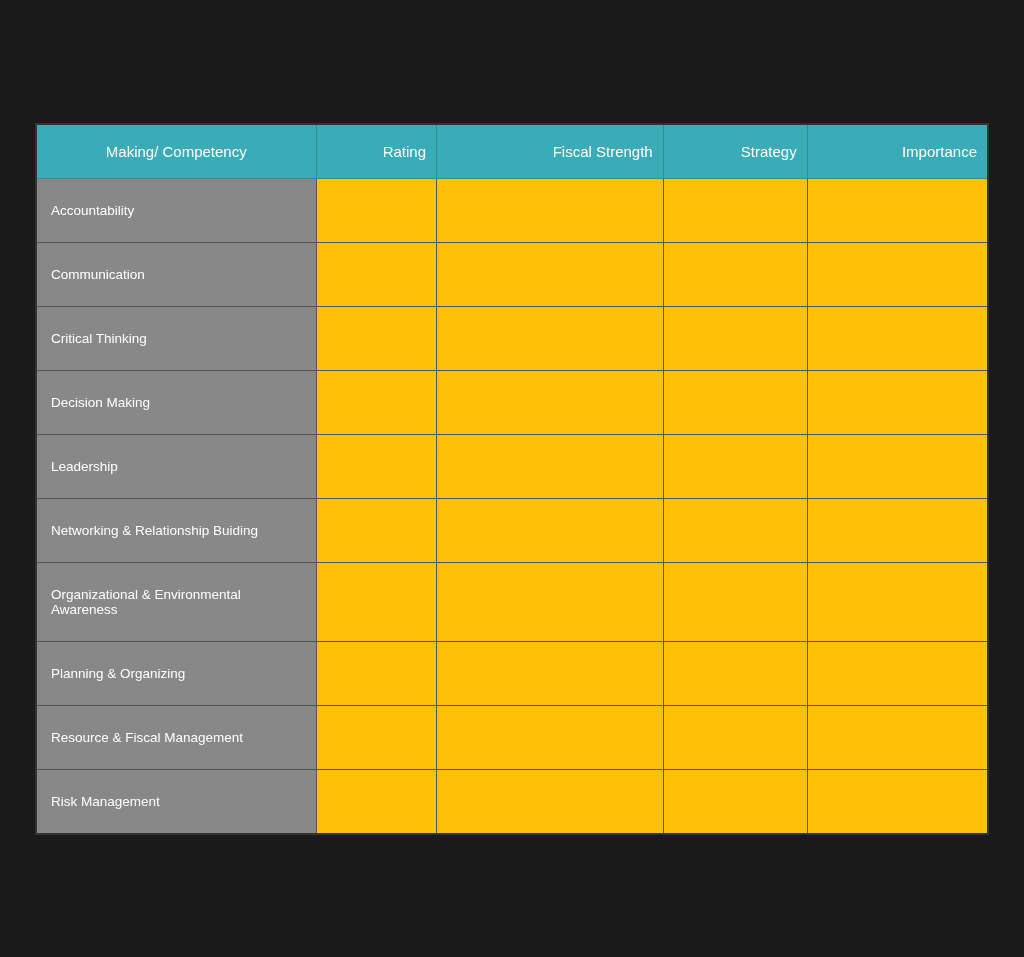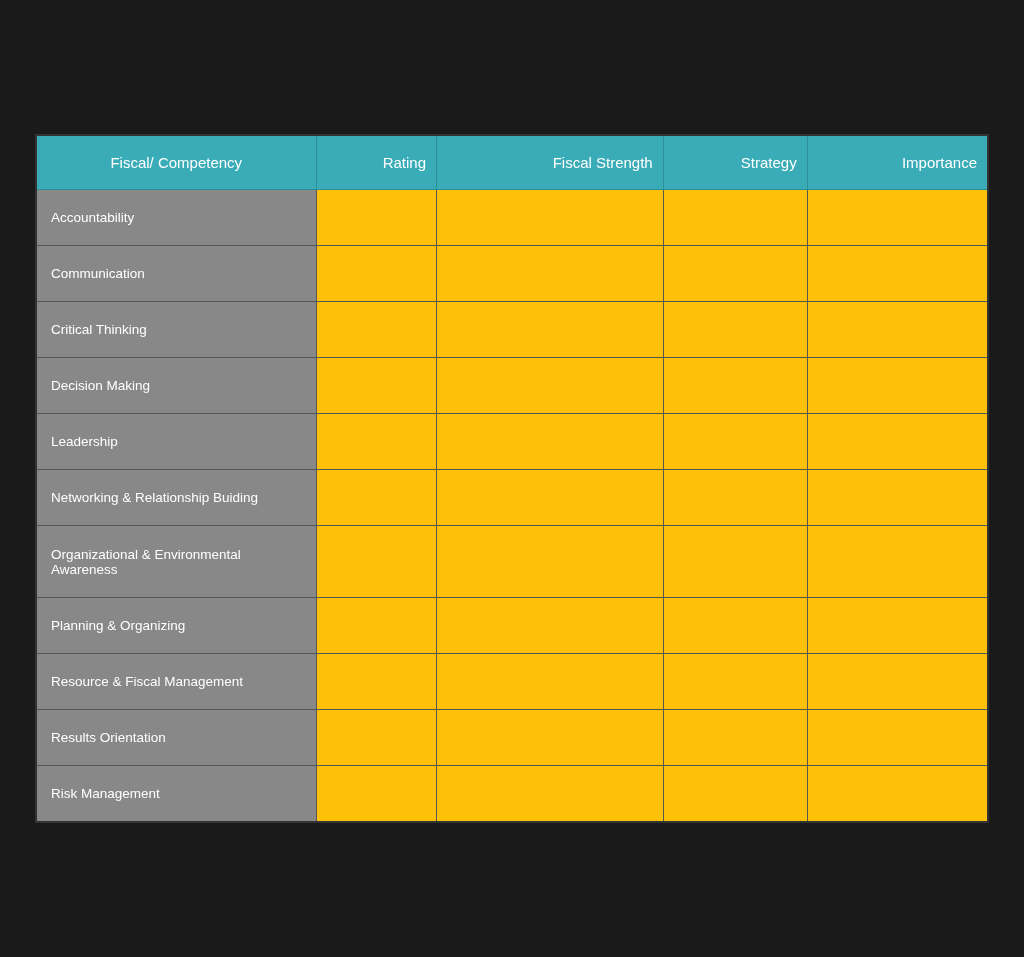--- a/index.html
+++ b/index.html
@@ -47,21 +47,21 @@
 
     tbody tr td {
       border: 1px solid #555;
       height: 56px;
     }
 
     tbody tr td:first-child {
       background-color: #888888;
       color: white;
       font-size: 13.5px;
-      padding: 8px 14px;
+      padding: 24px 14px;
       width: 280px;
       vertical-align: middle;
     }
 
     tbody tr td:not(:first-child) {
       background-color: #FFC107;
     }
 
     
     tbody tr.tall td {
@@ -69,21 +69,21 @@
       margin-left: 44px;
     }
   </style>
 </head>
 <body>
 
 <div class="table-container">
   <table>
     <thead>
       <tr>
-        <th>Fiscal/ Competency</th>
+        <th>Making/ Competency</th>
         <th>Rating</th>
         <th>Fiscal Strength</th>
         <th>Strategy</th>
         <th>Importance</th>
       </tr>
     </thead>
     <tbody id="table-body">
     <tr>
           <td>Accountability</td>
           <td></td>
@@ -141,27 +141,20 @@
           <td></td>
         </tr>
         <tr>
           <td>Resource &amp; Fiscal Management</td>
           <td></td>
           <td></td>
           <td></td>
           <td></td>
         </tr>
         <tr>
-          <td>Results Orientation</td>
-          <td></td>
-          <td></td>
-          <td></td>
-          <td></td>
-        </tr>
-        <tr>
           <td>Risk Management</td>
           <td></td>
           <td></td>
           <td></td>
           <td></td>
         </tr>
       </tbody>
   </table>
 </div>
 

